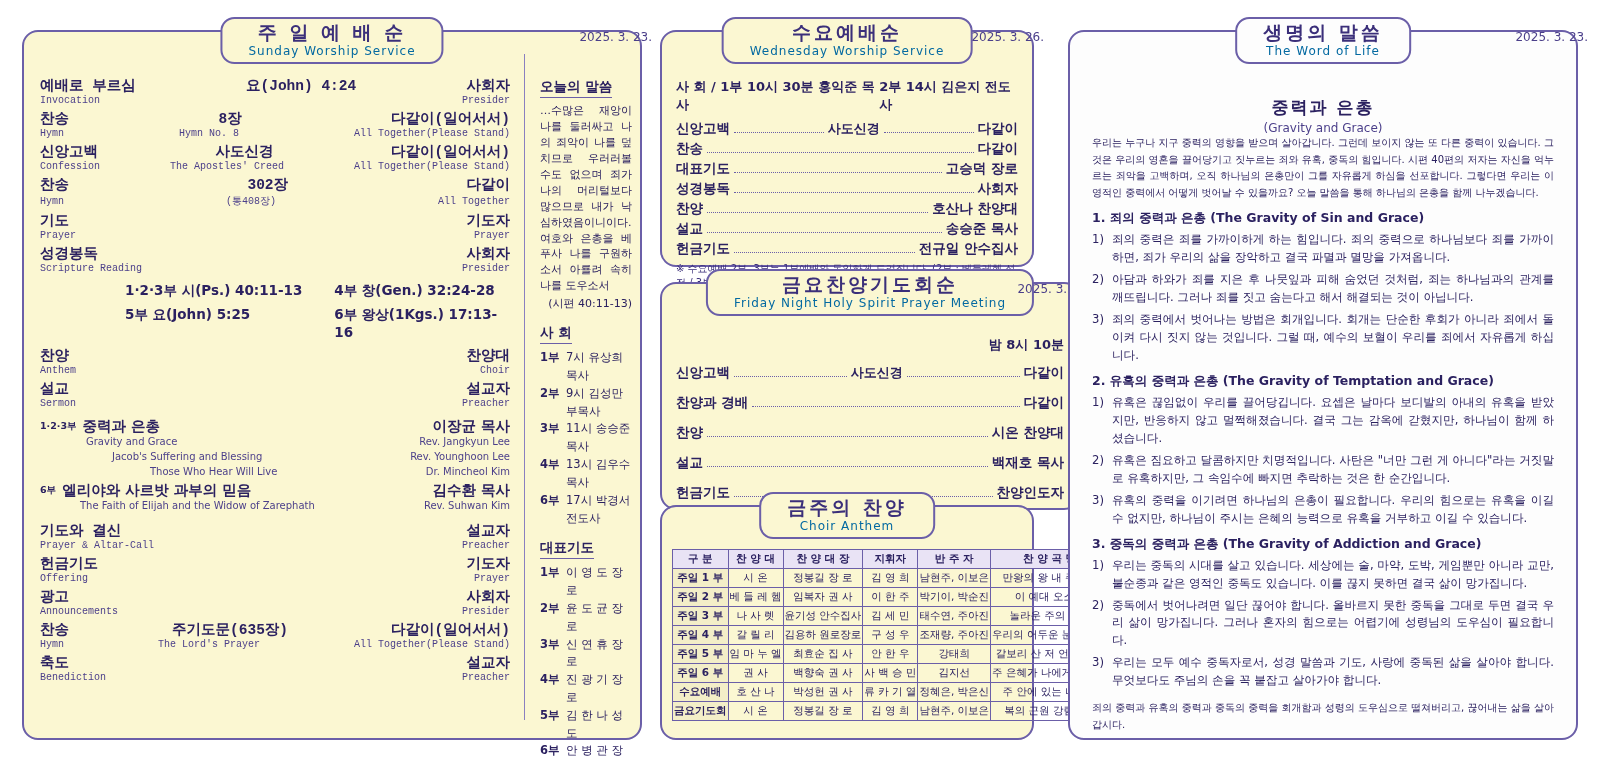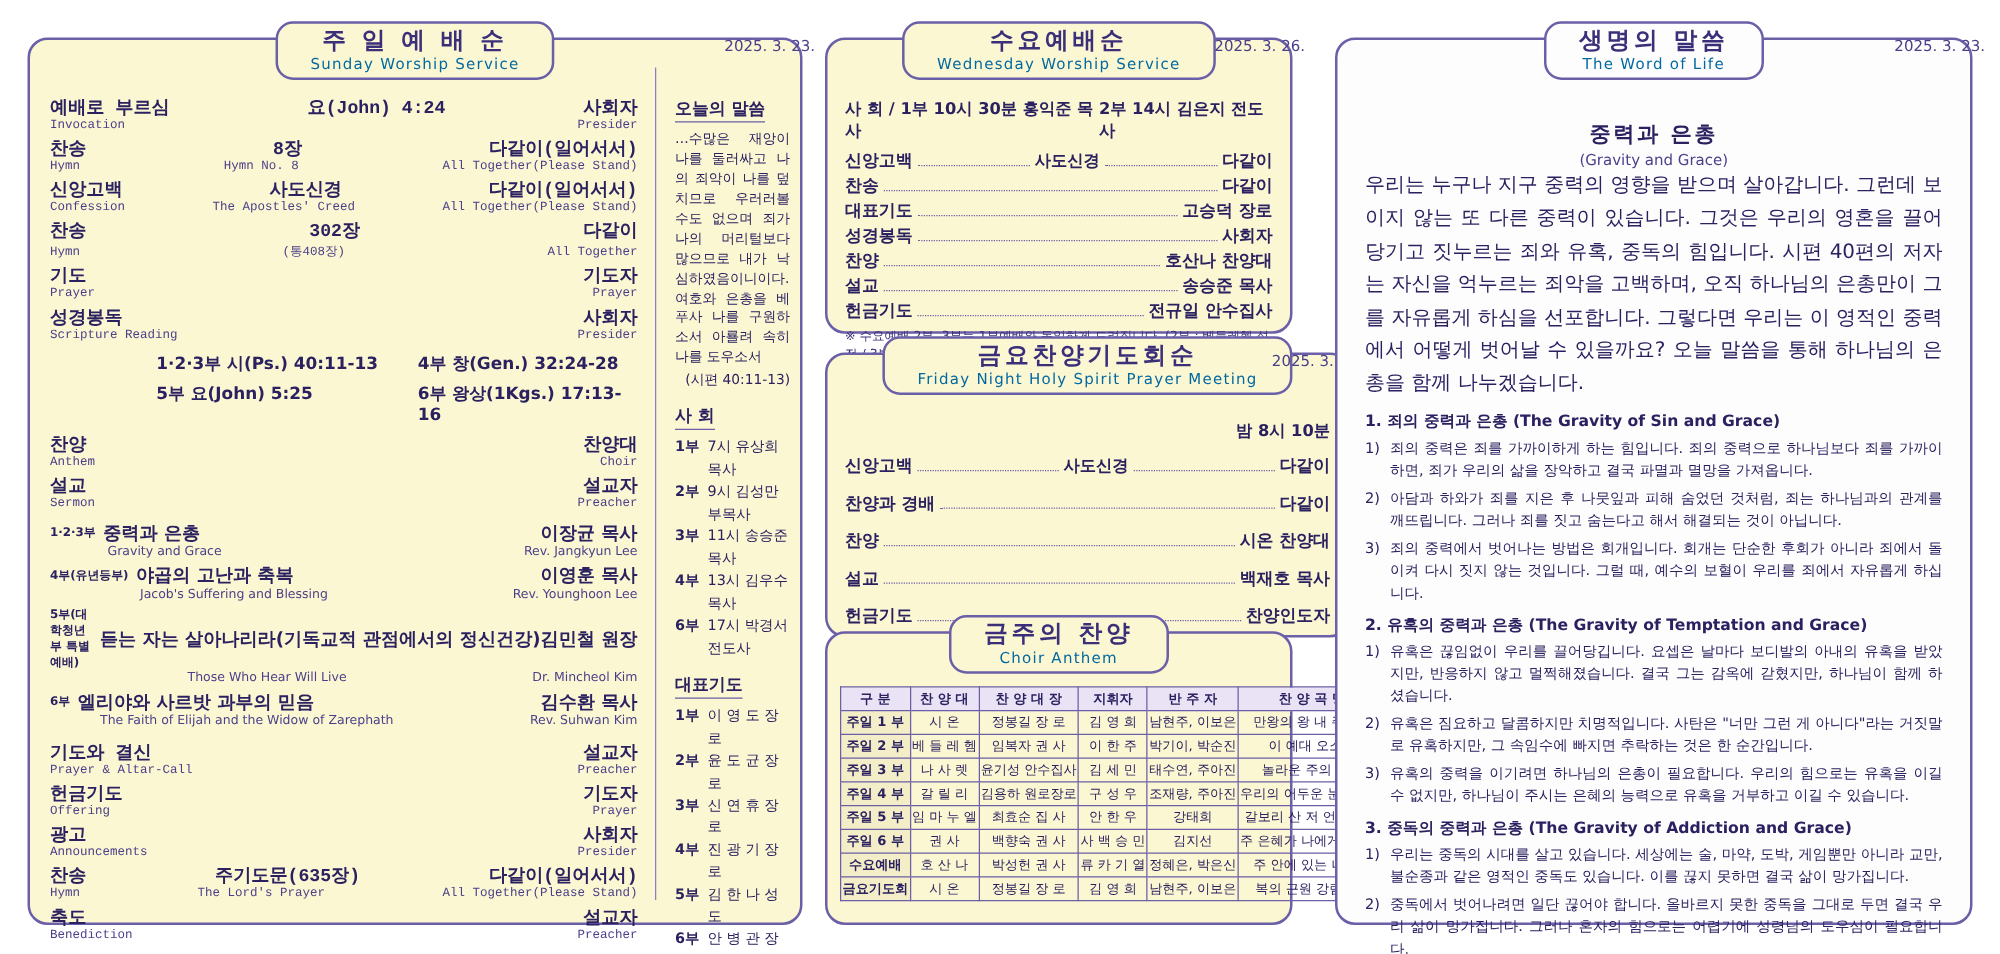--- a/index.html
+++ b/index.html
@@ -103,21 +103,21 @@
   }
   table.choir th{background:#e9e3f5;font-weight:bold;font-size:10.5px;}
   table.choir td.lbl{background:#f3eec8;font-weight:bold;}
 
   
   #word{left:1068px;top:30px;width:510px;height:710px;background:#fdfdfd;}
   #word .body{position:absolute;left:22px;top:58px;right:22px;}
   .word-h1{text-align:center;font-size:17px;font-weight:bold;letter-spacing:2px;margin-top:6px;}
   .word-h2{text-align:center;font-size:12px;color:#4b3f8a;margin-top:2px;}
   .word-h3{text-align:center;font-size:11.5px;color:#4b3f8a;margin-top:2px;margin-bottom:10px;}
-  .para{font-size:16px;line-height:1.65;text-align:justify;margin-bottom:9px;}
+  .para{font-size:10px;line-height:1.65;text-align:justify;margin-bottom:9px;}
   .sec-h{font-size:12.5px;font-weight:bold;margin:8px 0 4px 0;}
   .sub{display:flex;font-size:11.6px;line-height:1.55;margin-bottom:4px;}
   .sub .n{width:20px;flex:none;}
   .sub .t{flex:1;text-align:justify;}
 </style>
 </head>
 <body>
 
 <div class="page">
 
@@ -267,39 +267,27 @@
             <span class="sp"></span>
             <span class="r-kr">이장균 목사</span>
           </div>
           <div class="l2" style="padding-left:46px;">
             <span class="c-en">Gravity and Grace</span>
             <span class="sp"></span>
             <span class="r-en">Rev. Jangkyun Lee</span>
           </div>
         </div>
         <div class="sermon" style="margin-top:4px;">
-          <div class="l1">
-            <span class="tag">4부(유년등부)</span>
-            <span class="c-kr" style="margin-left:6px;">야곱의 고난과 축복</span>
-            <span class="sp"></span>
-            <span class="r-kr">이영훈 목사</span>
-          </div>
           <div class="l2" style="padding-left:72px;">
             <span class="c-en">Jacob's Suffering and Blessing</span>
             <span class="sp"></span>
             <span class="r-en">Rev. Younghoon Lee</span>
           </div>
         </div>
         <div class="sermon" style="margin-top:4px;">
-          <div class="l1">
-            <span class="tag">5부(대학청년부 특별예배)</span>
-            <span class="c-kr" style="margin-left:6px;">듣는 자는 살아나리라(기독교적 관점에서의 정신건강)</span>
-            <span class="sp"></span>
-            <span class="r-kr">김민철 원장</span>
-          </div>
           <div class="l2" style="padding-left:110px;">
             <span class="c-en">Those Who Hear Will Live</span>
             <span class="sp"></span>
             <span class="r-en">Dr. Mincheol Kim</span>
           </div>
         </div>
         <div class="sermon" style="margin-top:4px;">
           <div class="l1">
             <span class="tag">6부</span>
             <span class="c-kr" style="margin-left:6px;">엘리야와 사르밧 과부의 믿음</span>

